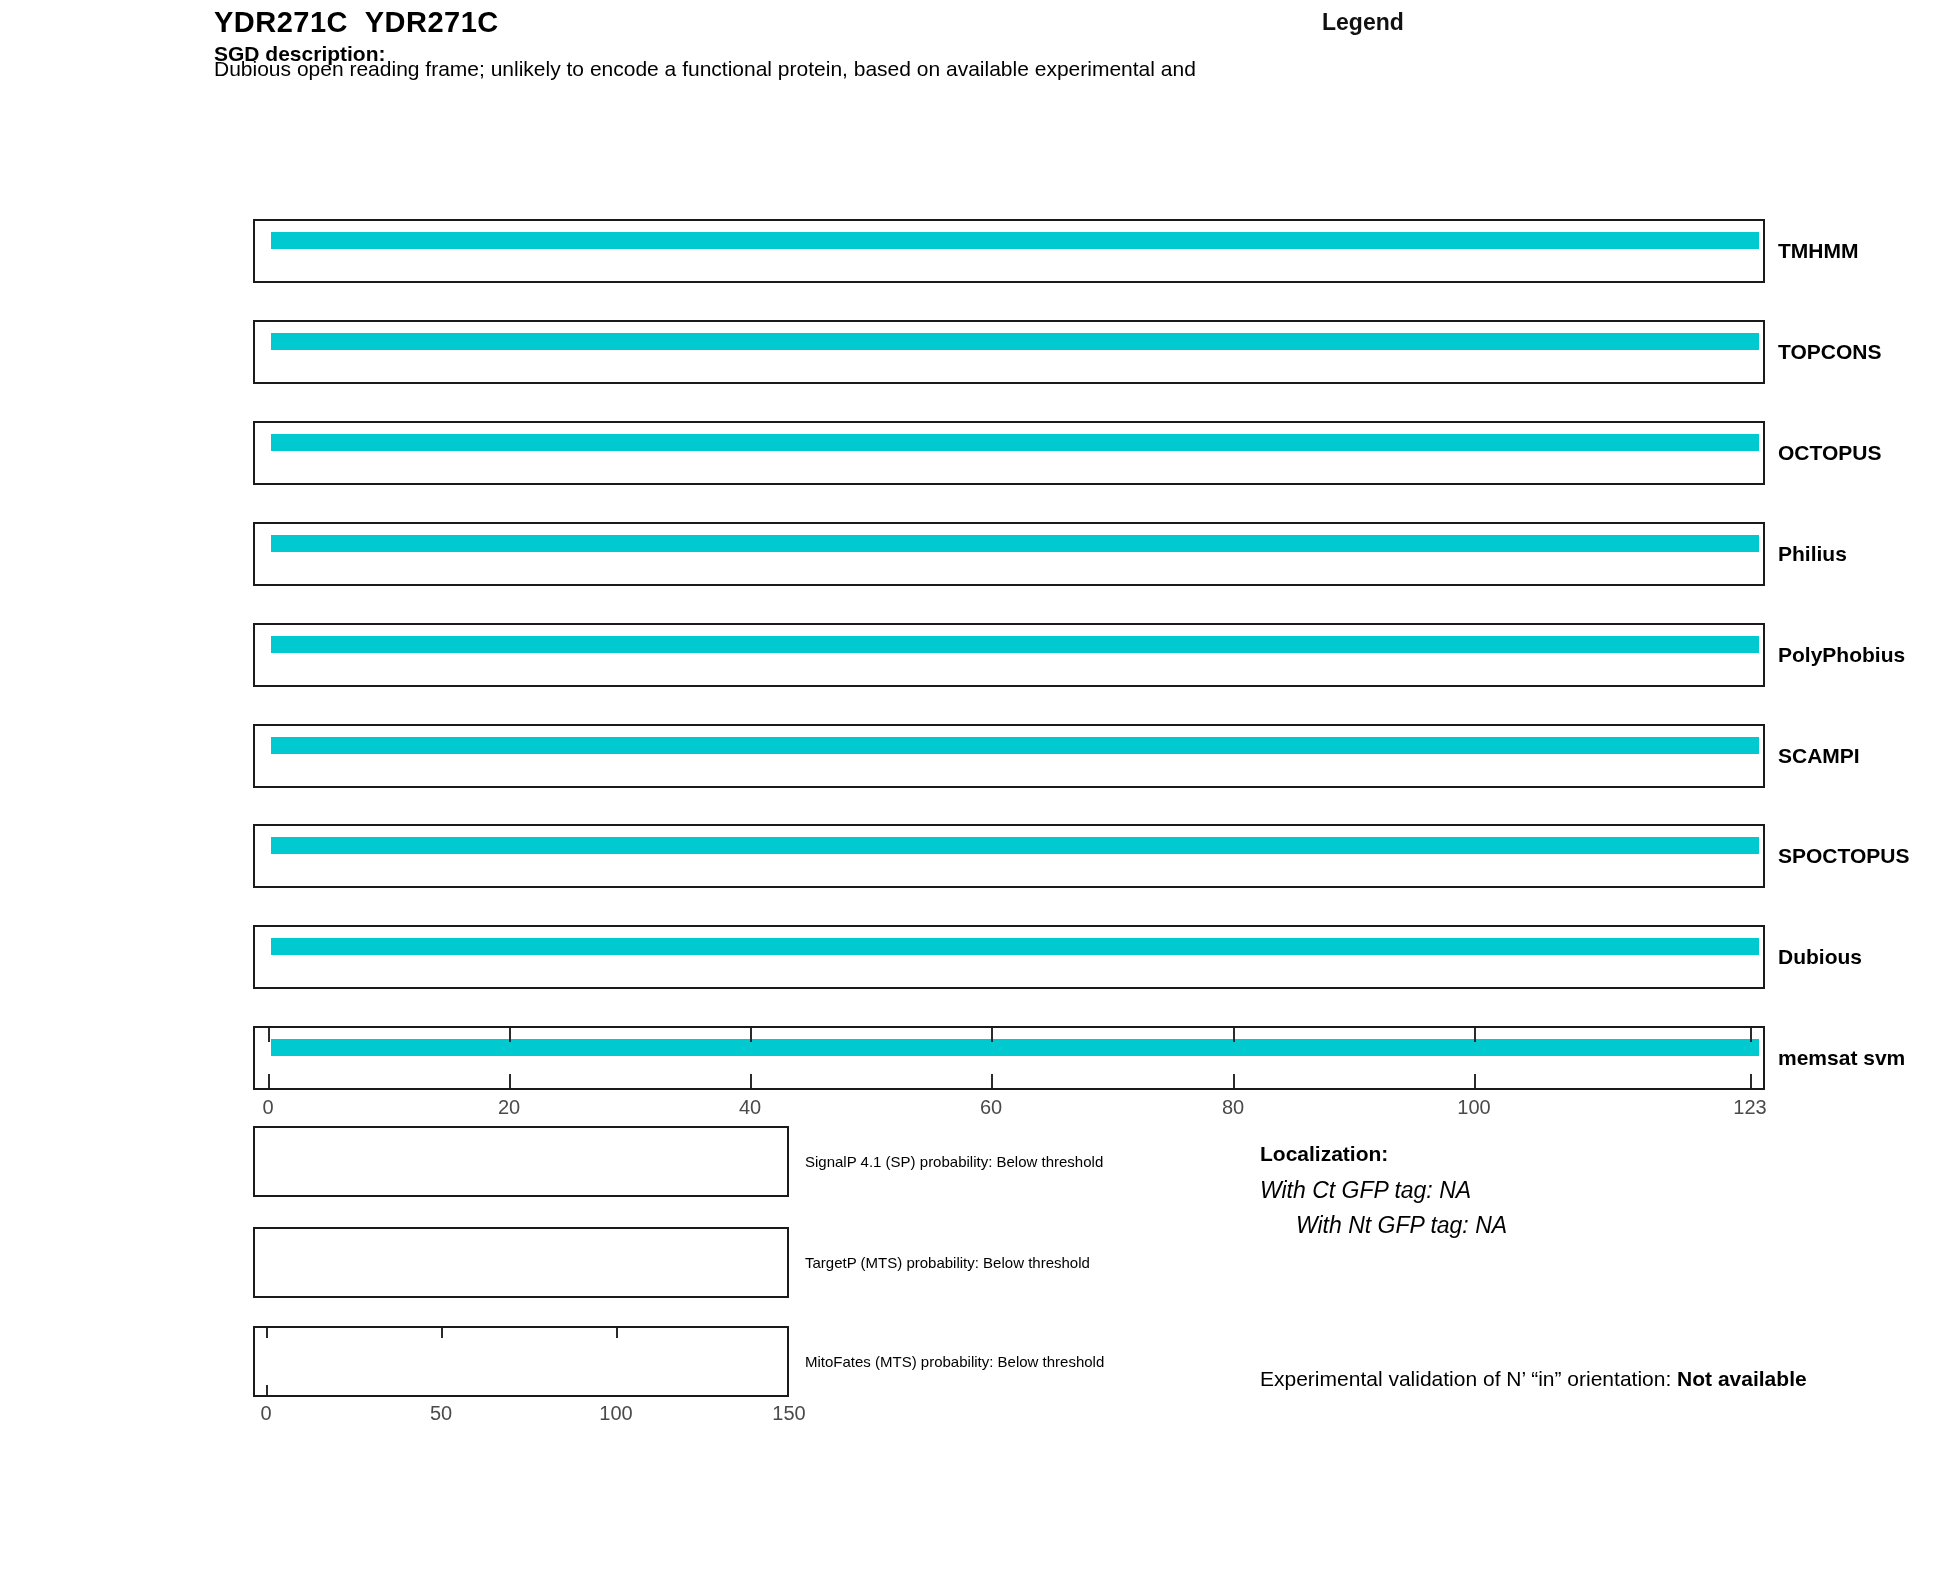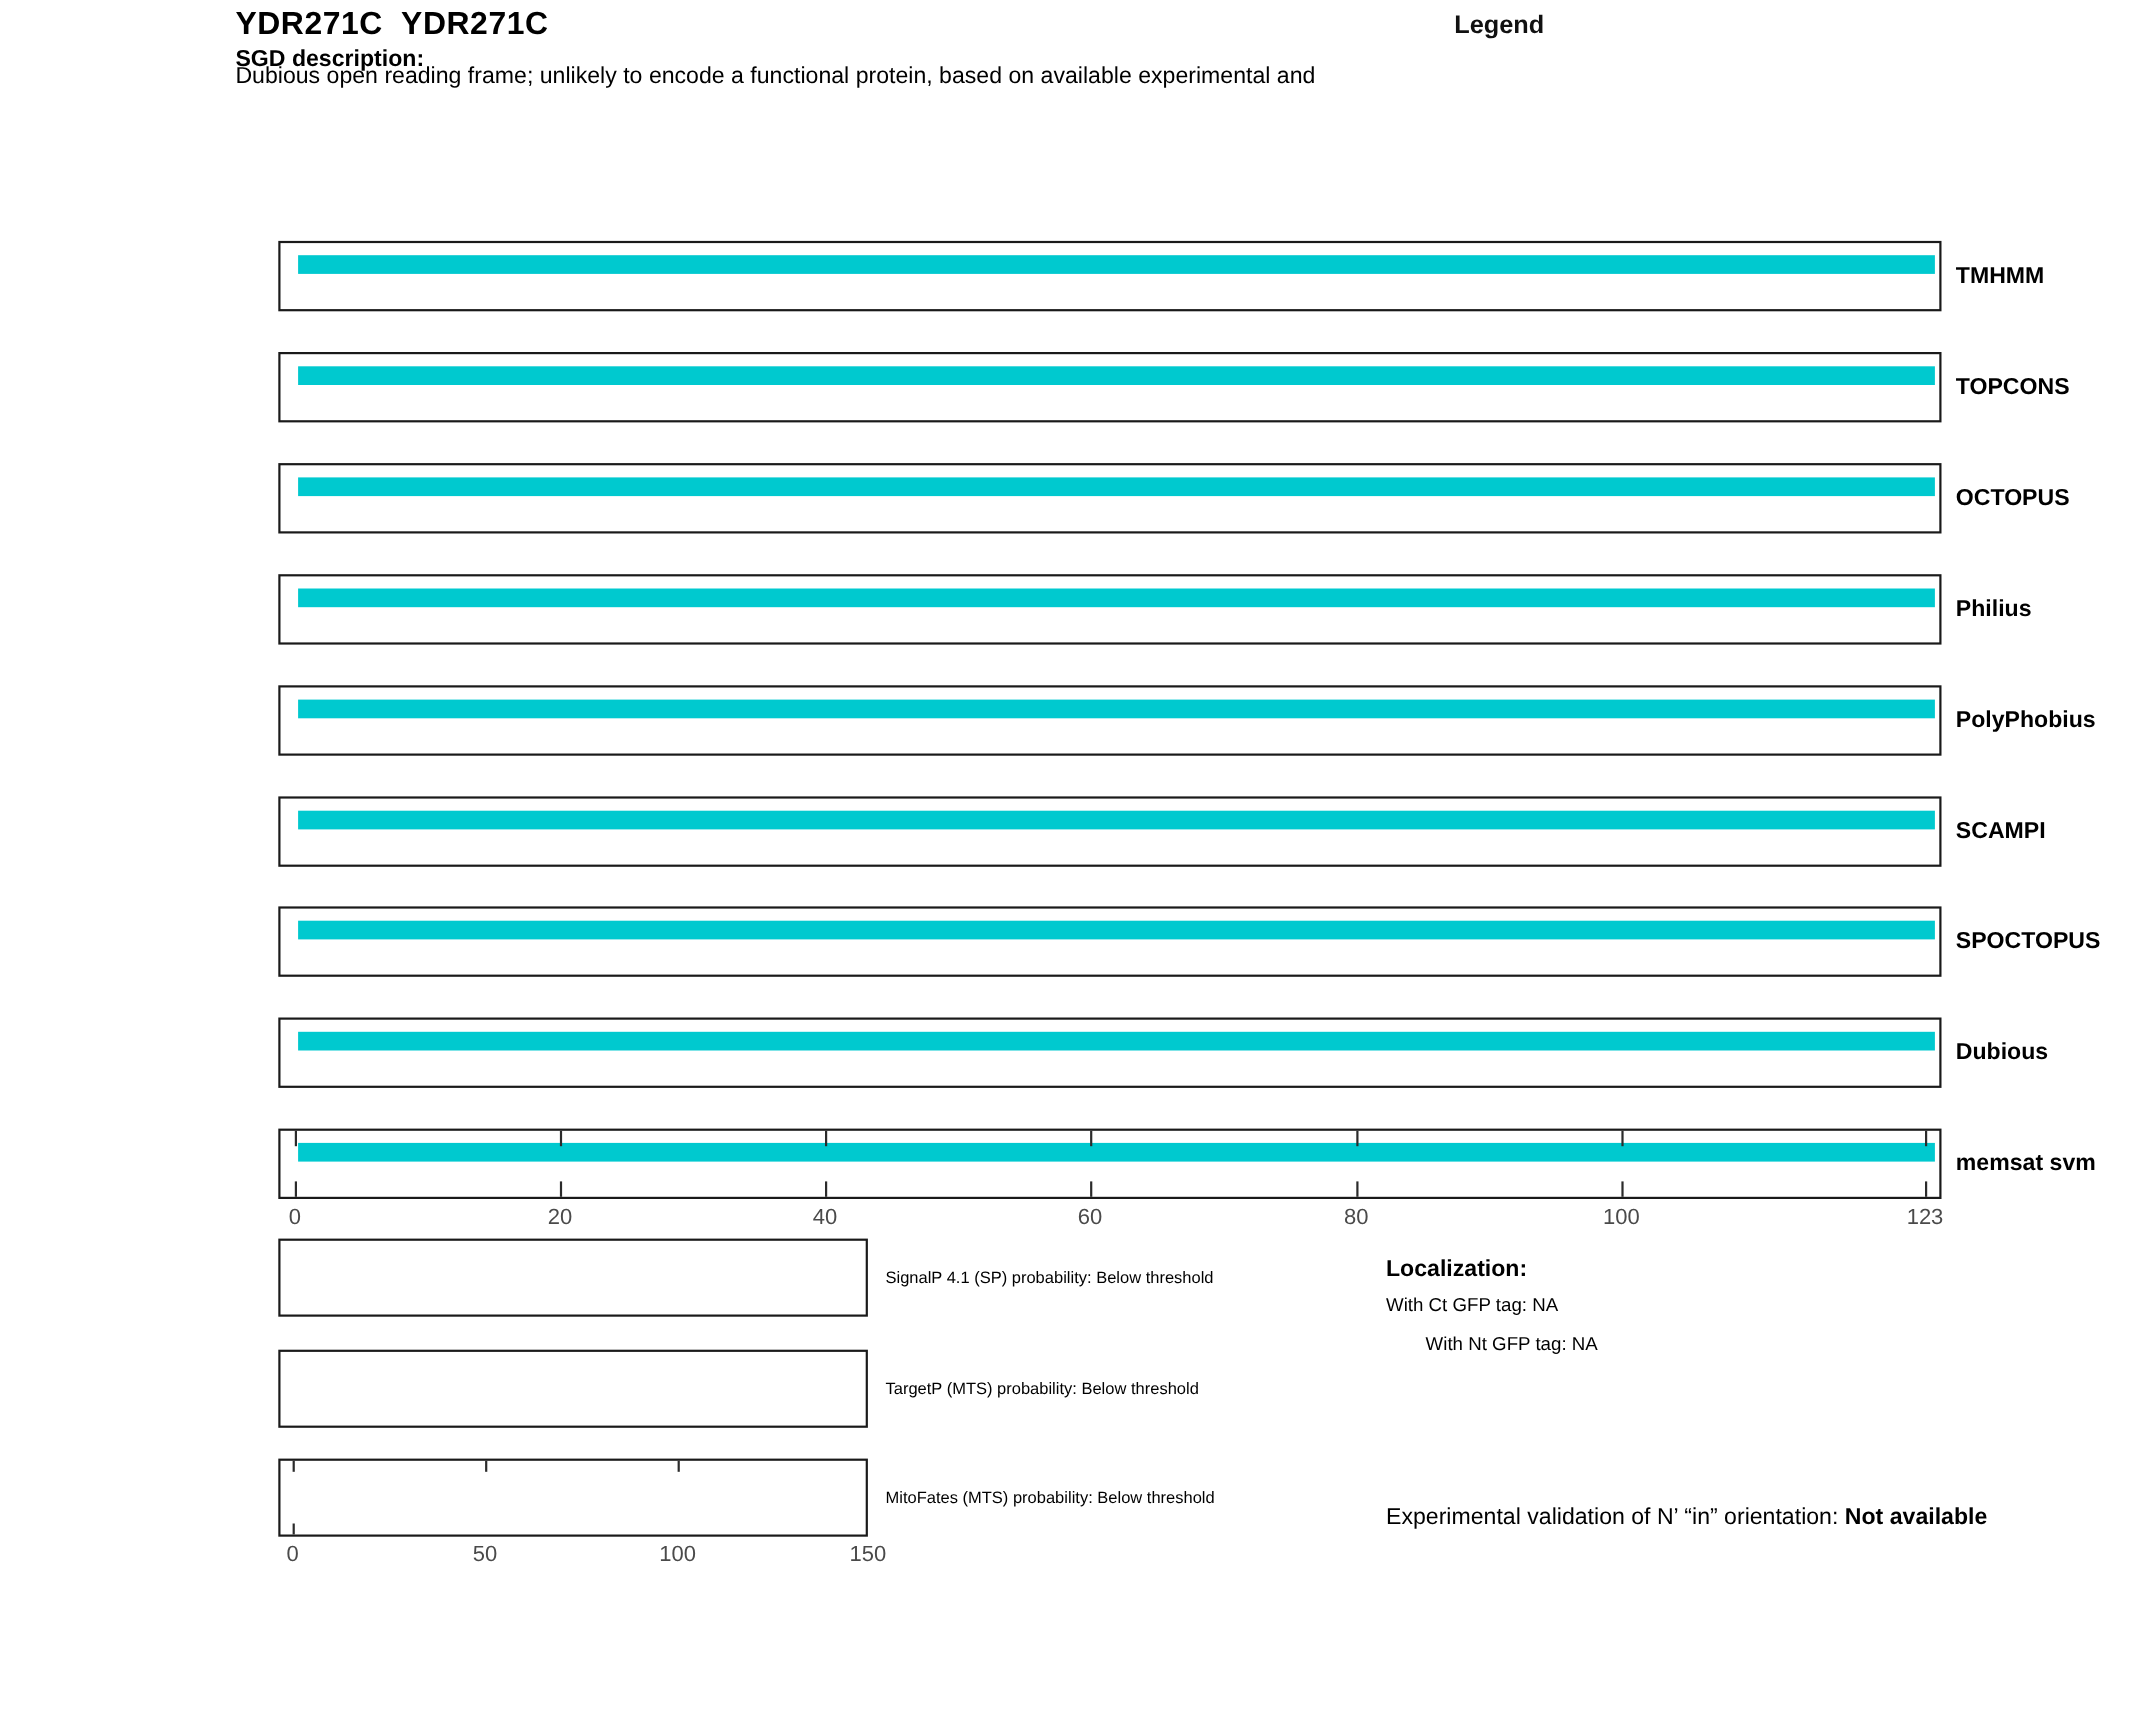--- a/index.html
+++ b/index.html
@@ -14,21 +14,21 @@
   .desc { font-size:21px; line-height:31px; }
   .legend-title { font-size:23px; font-weight:bold; color:#111; }
   .legend-entry { font-size:22px; font-weight:bold; line-height:31px; white-space:nowrap; }
   .track-box { position:absolute; border:2px solid #1a1a1a; background:#fff; }
   .soluble-bar { position:absolute; }
   .tick { position:absolute; width:2px; background:#2b2b2b; }
   .track-label { position:absolute; font-size:21px; font-weight:bold; display:flex; align-items:center; white-space:nowrap; }
   .axis-label { position:absolute; font-size:20px; color:#4a4a4a; text-align:center; }
   .plot-label { position:absolute; font-size:15px; line-height:24px; display:flex; align-items:center; }
   .loc-title { font-size:21px; font-weight:bold; }
-  .loc-line { font-size:17px; }
+  .loc-line { font-size:23px;font-style:italic; }
   .exp-line { font-size:21px; line-height:32px; }
 </style>
 </head>
 <body>
 
 <div id="canvas">
 
   <div class="abs page-title" style="left:214px; top:6px;">YDR271C  YDR271C</div>
   <div class="abs sgd-label" style="left:214px; top:42px;">SGD description:</div>
   <div class="abs desc" style="left:214px; top:53px; width:1120px;">

